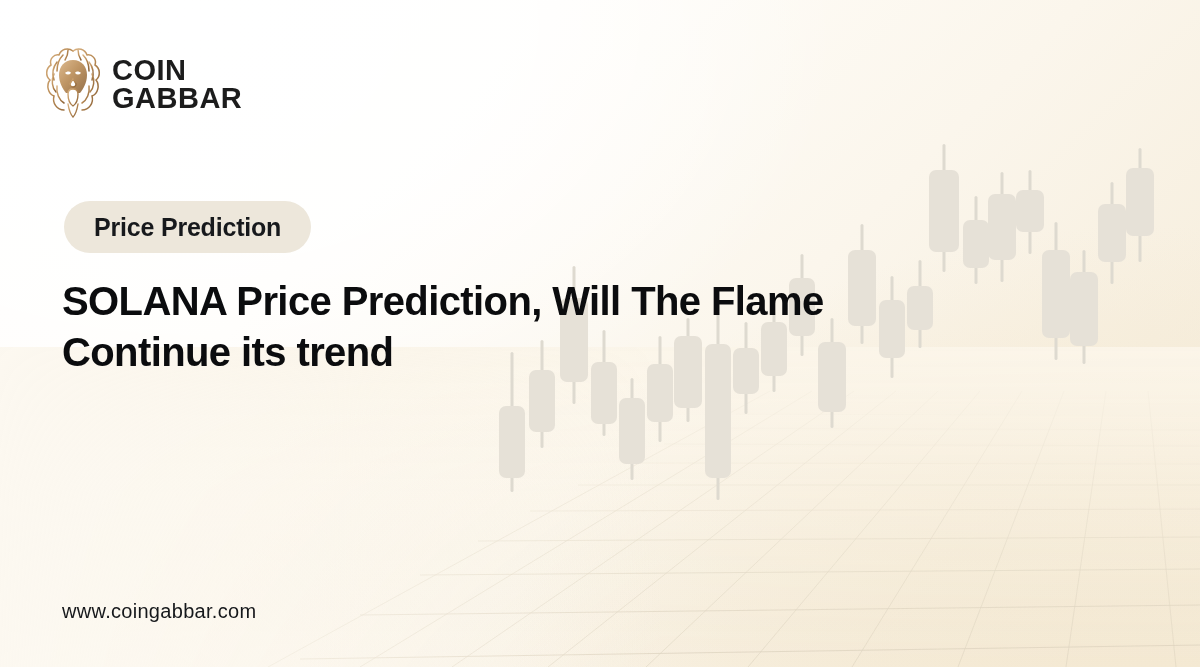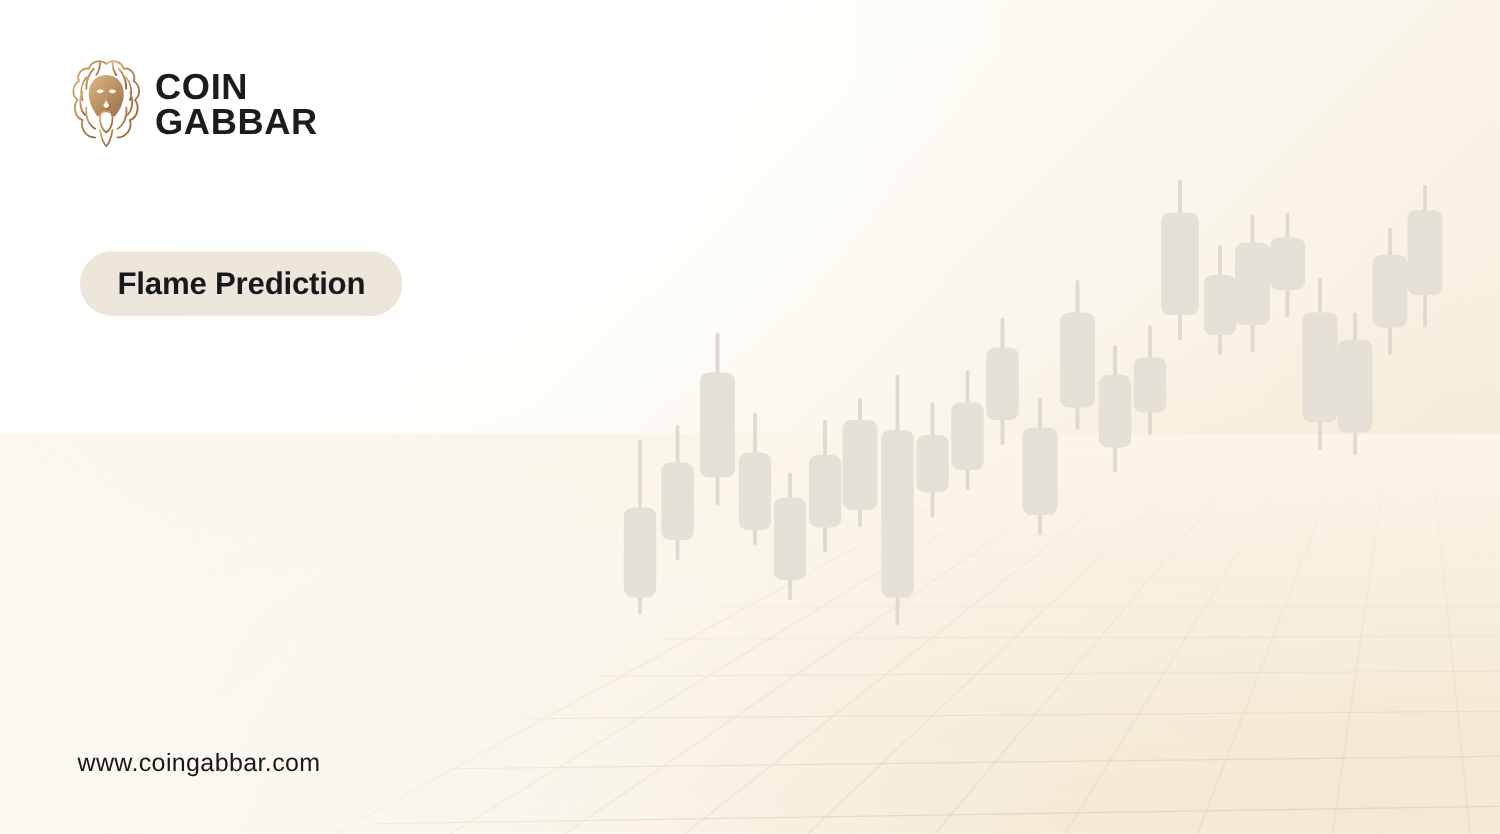--- a/index.html
+++ b/index.html
@@ -46,21 +46,21 @@
   .candle .body {
     position:absolute;
     left:0; width:100%;
     background:#E6E1D7;
     border-radius:7px;
   }
 
   
   #logo {
     position:absolute;
-    left:56px; top:46px;
+    left:44px; top:46px;
     display:flex; align-items:center;
     gap:10px;
   }
   #logo-mark { width:58px; height:76px; display:block; }
   #logo-text {
     display:flex; flex-direction:column;
     justify-content:center;
     line-height:0.98;
   }
   #logo-text span {
@@ -301,19 +301,21 @@
         <path d="M24 58 C25 64 27 69 29 71 C31 69 33 64 34 58"></path>
       </g>
     </svg>
     <div id="logo-text">
       <span>COIN</span>
       <span>GABBAR</span>
     </div>
   </div>
 
   <div id="badge">
-    <span id="badge-label">Flame Prediction</span>
+    <span id="badge-label">Price Prediction</span>
   </div>
 
+  <h1 id="headline">SOLANA Price Prediction, Will The Flame
+Continue its trend</h1>
 
   <div id="site-url">www.coingabbar.com</div>
 
 </div>
 
 </body></html>

